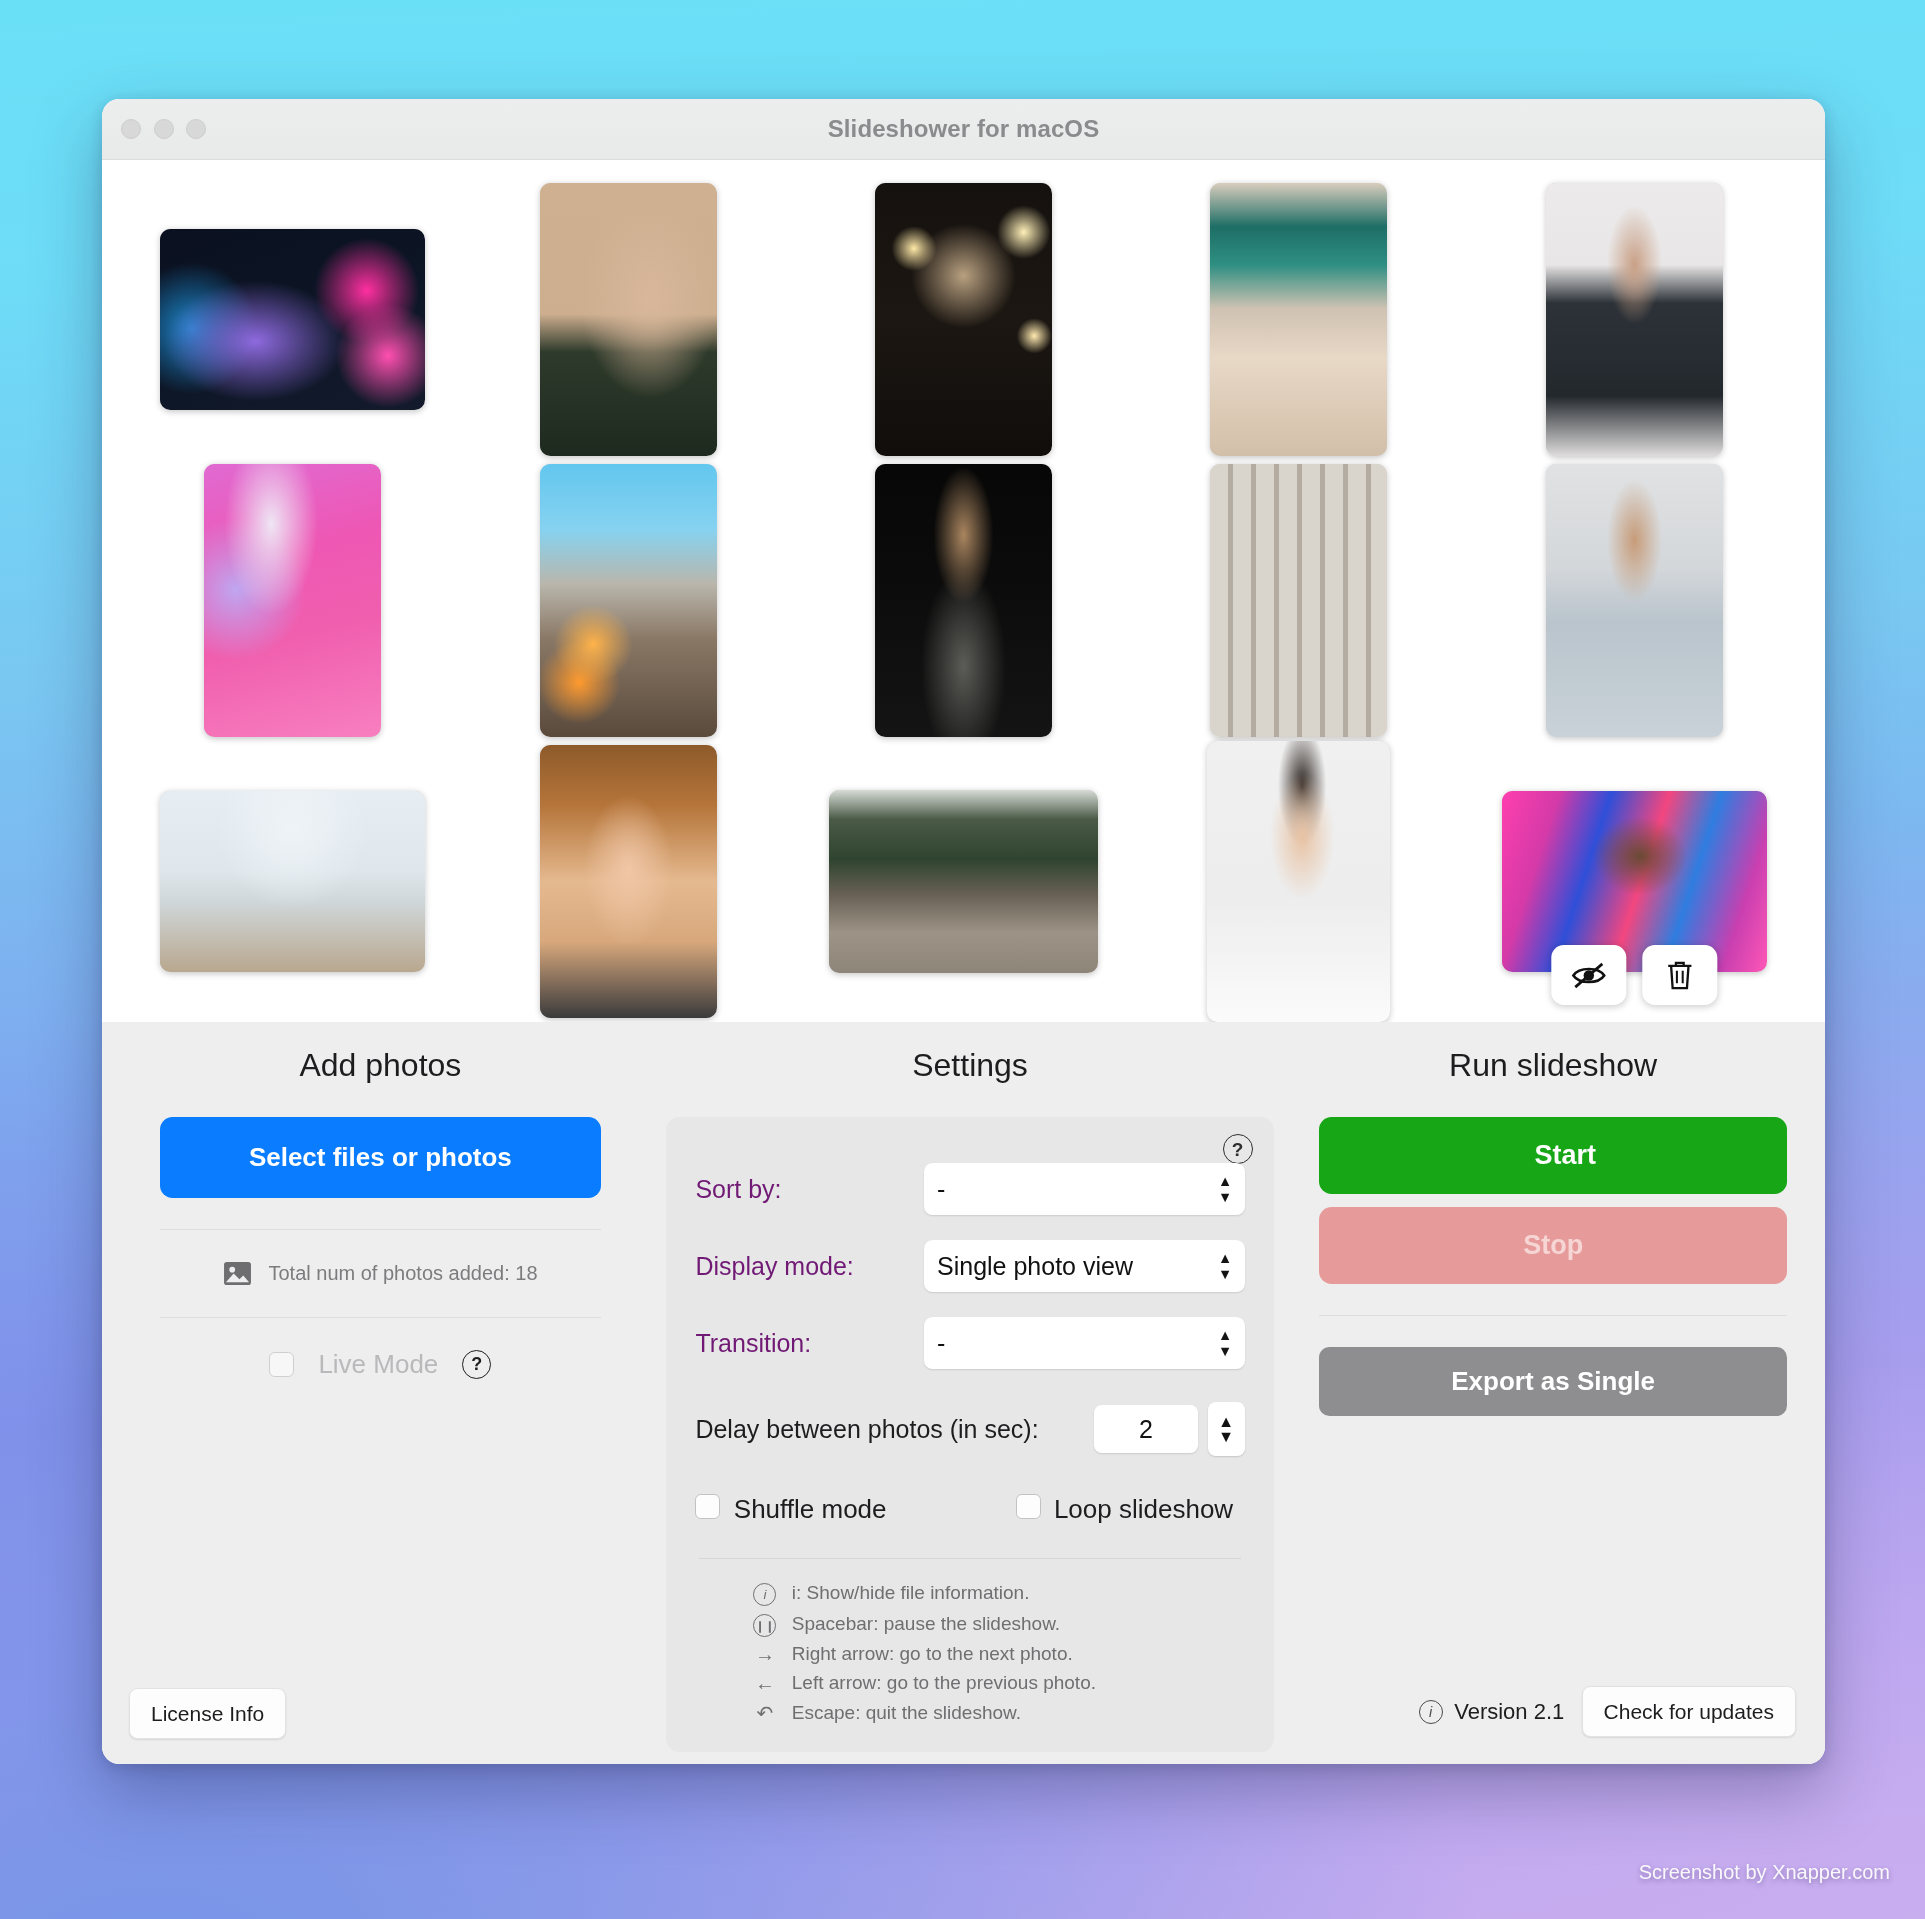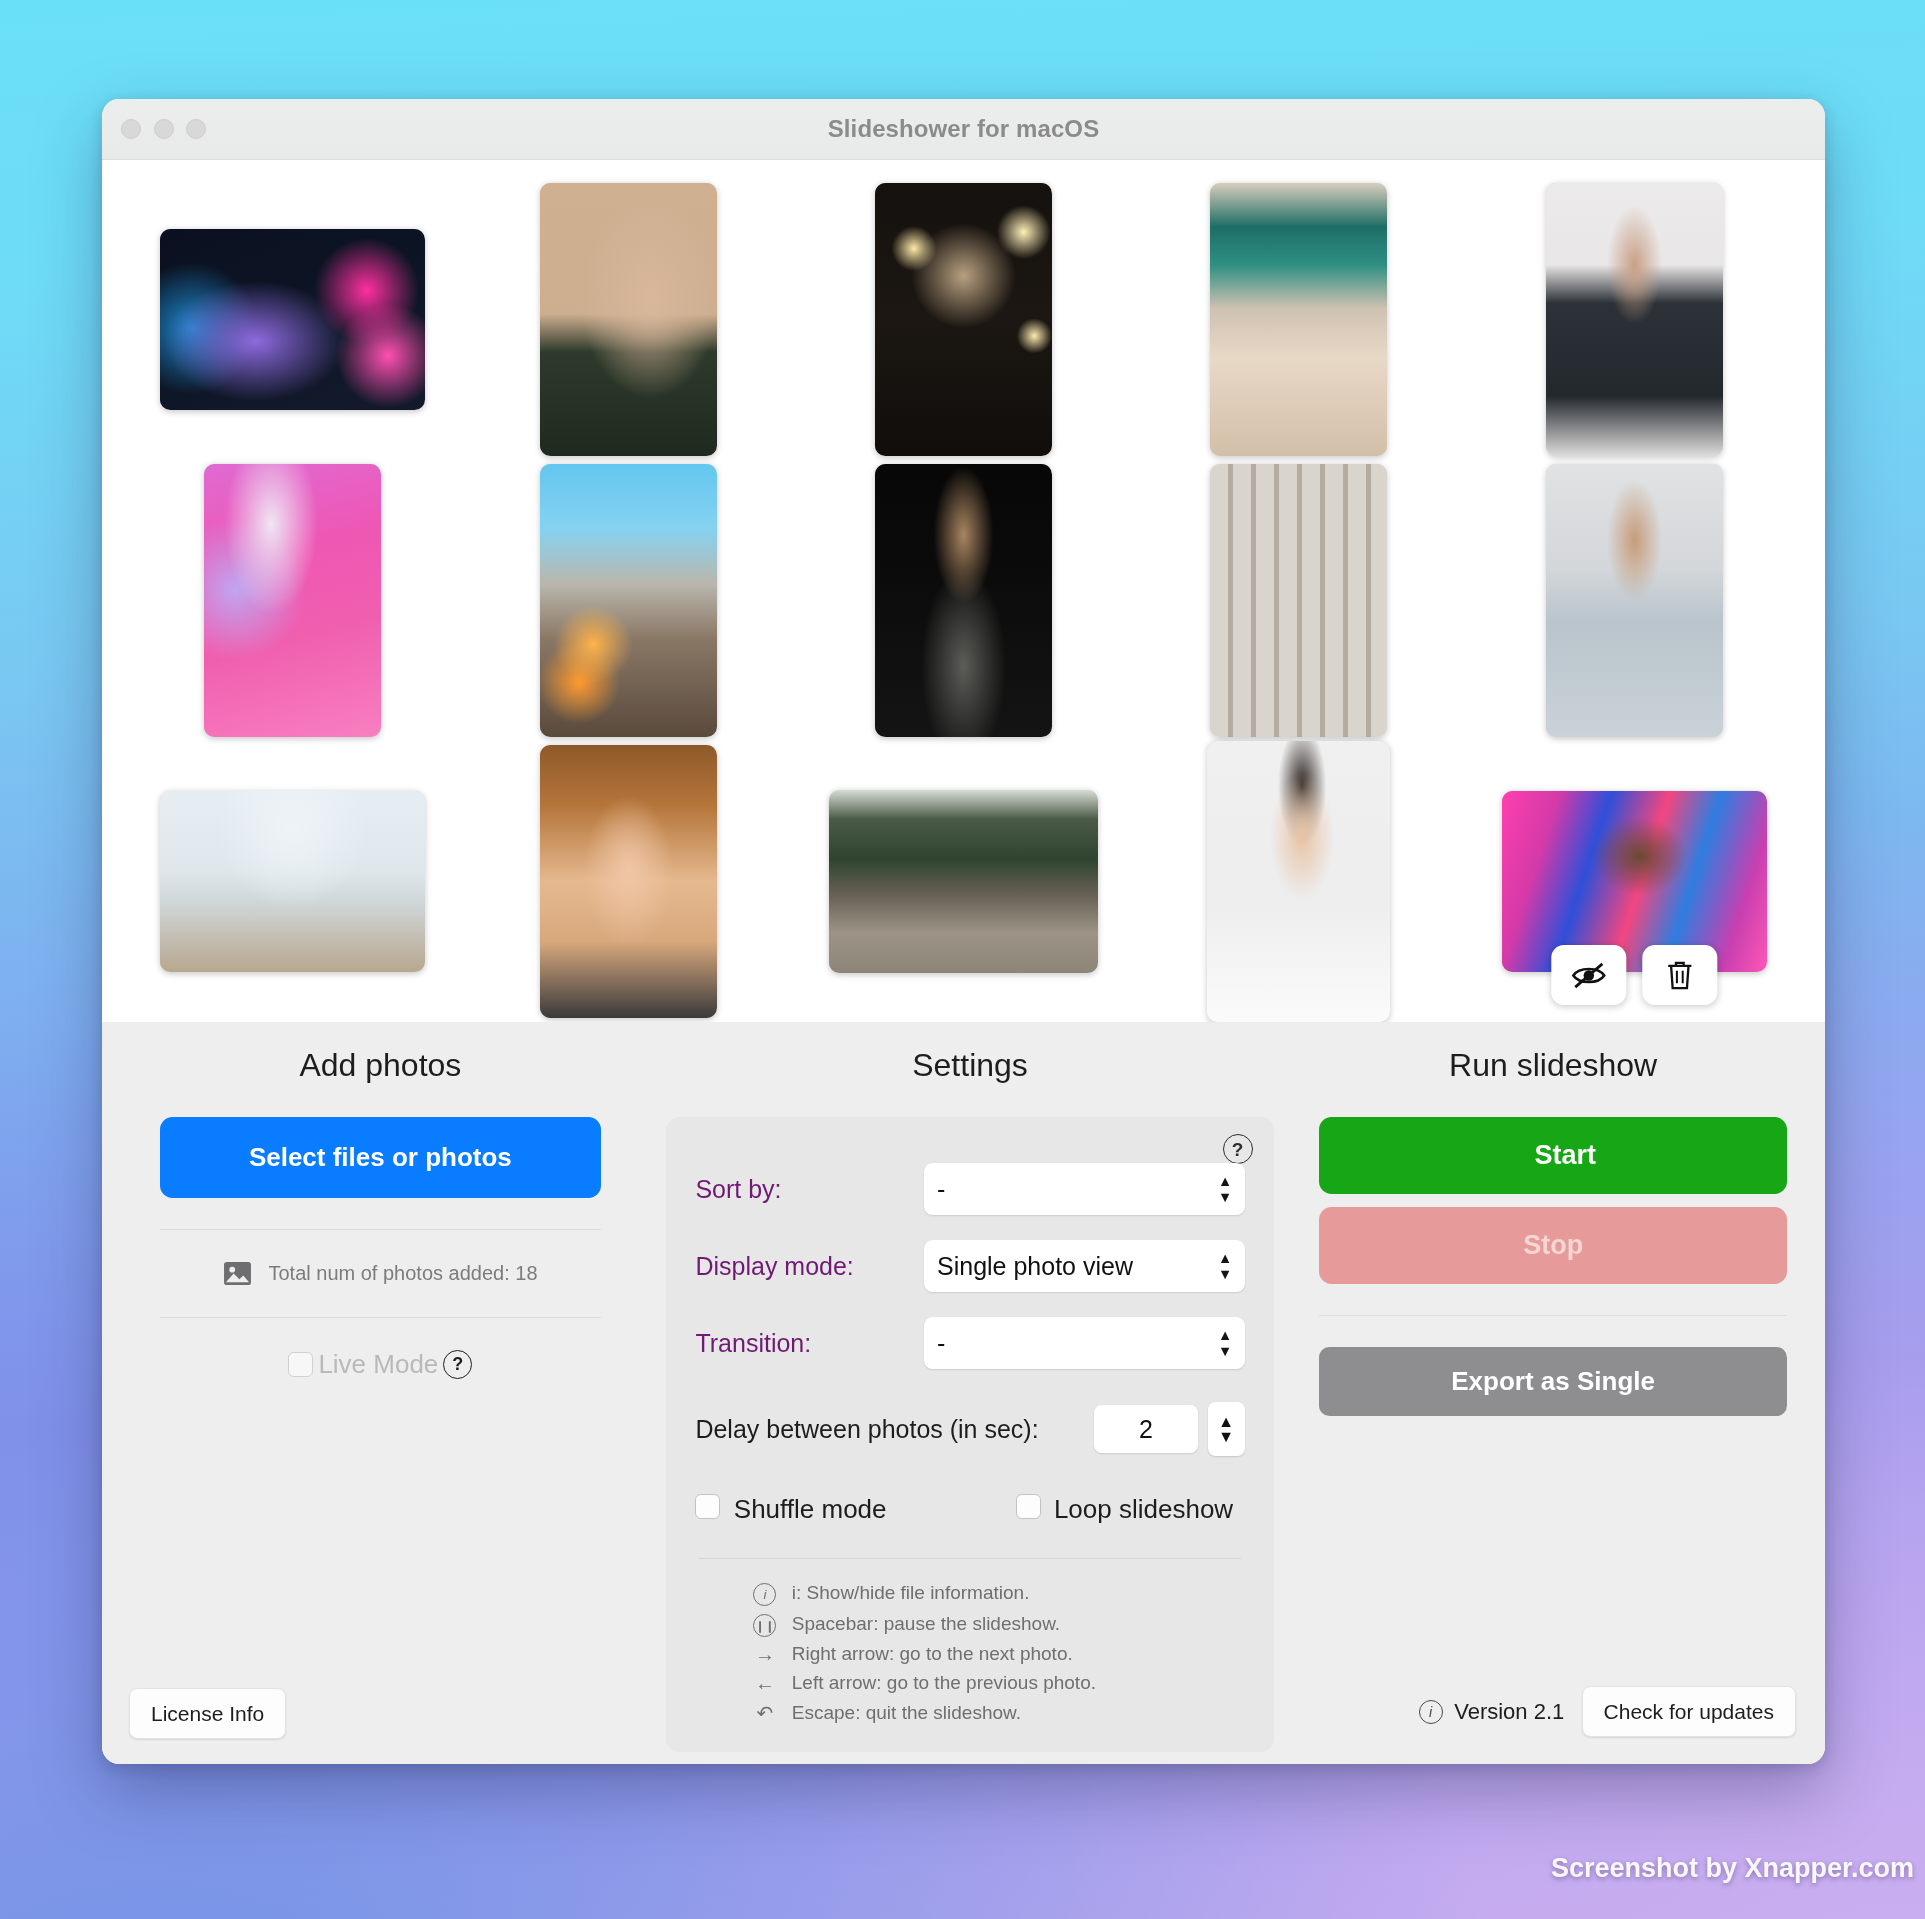--- a/index.html
+++ b/index.html
@@ -130,21 +130,21 @@
     font-family: inherit;
   }
   .divider { height: 1px; background: #dddddd; margin: 31px 0; }
   .photo-count {
     display: flex; align-items: center; justify-content: center;
     gap: 16.3px;
     font-size: 20px; color: #7c7c7e;
   }
   .live-row {
     display: flex; align-items: center; justify-content: center;
-    gap: 5px; font-size: 26px; color: #b9b9bb;
+    gap: 24px; font-size: 26px; color: #b9b9bb;
   }
   .cbox {
     width: 25px; height: 25px;
     border: 1px solid #cfcfd1;
     border-radius: 5.8px;
     background: #f7f7f7;
     flex: 0 0 auto;
   }
   .cbox.dark { border-color:#c2c2c4; background:#fdfdfd; }
 
@@ -261,22 +261,22 @@
     font-family: inherit;
   }
   .version { font-size: 22px; color: #1d1d1f; display:flex; align-items:center; gap:11.5px; }
   .info-circ {
     width: 24px; height: 24px; border: 1.5px solid #4a4a4c; border-radius: 50%;
     display:inline-flex; align-items:center; justify-content:center;
     font-size: 14.4px; font-style: italic; color:#4a4a4c;
   }
 
   .watermark {
-    position: absolute; right: 11px; bottom: 35px;
-    font-size: 27px; font-weight: bold;
+    position: absolute; right: 35px; bottom: 35px;
+    font-size: 20px; font-weight: normal;
     color: rgba(255,255,255,0.93);
     text-shadow: 0 1.9px 4.8px rgba(40,30,80,0.38);
   }
 </style>
 </head>
 <body>
 
 <div class="window">
 
   <div class="titlebar">

